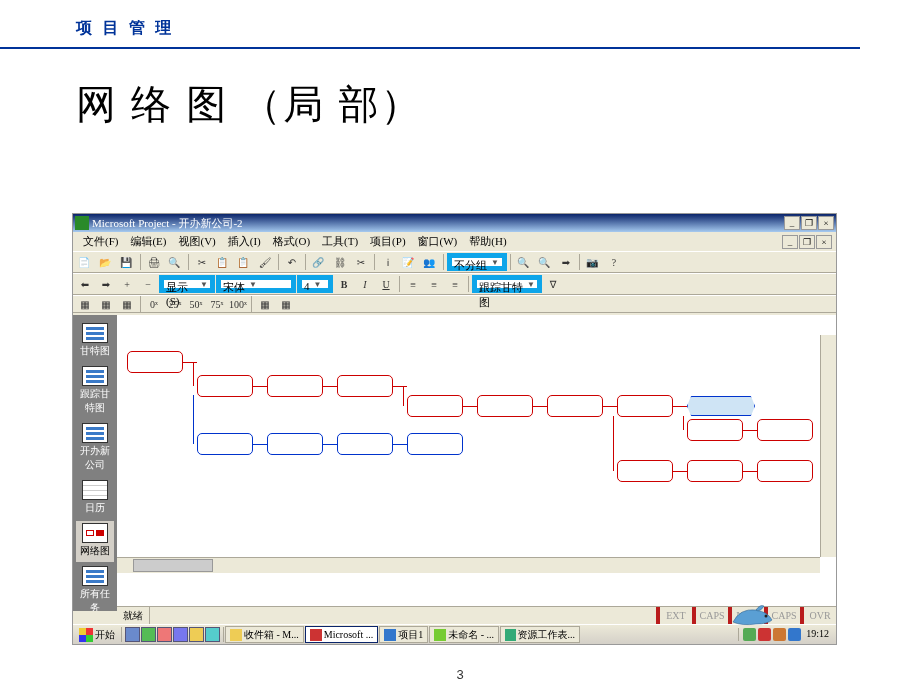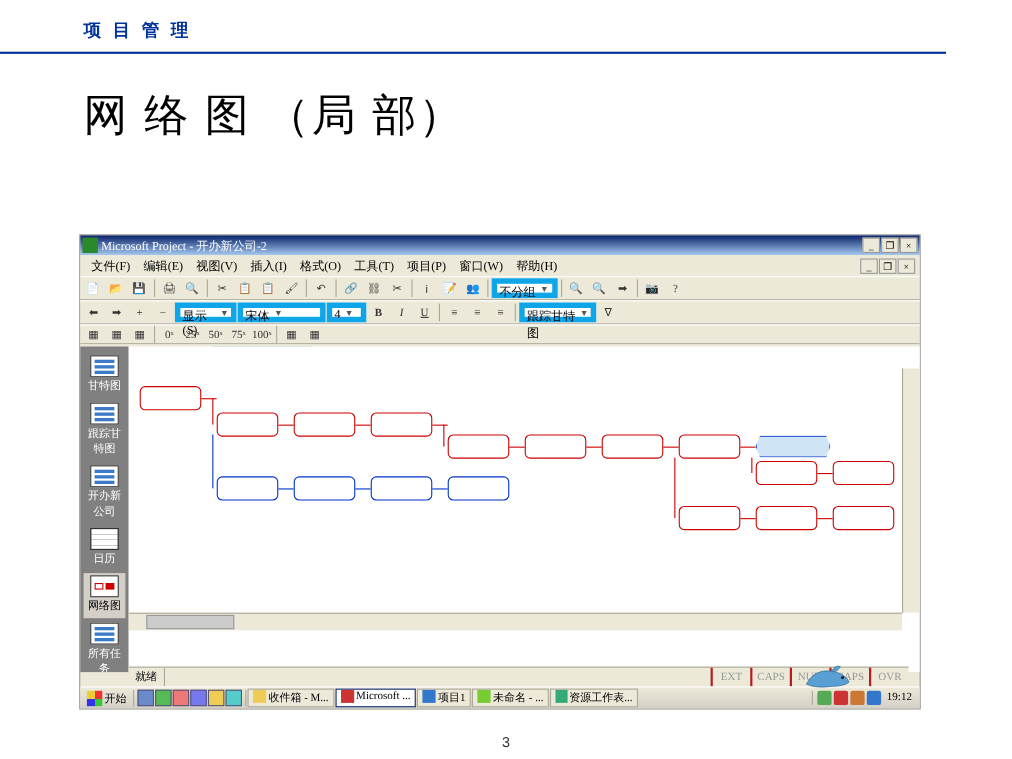--- a/index.html
+++ b/index.html
@@ -45,32 +45,32 @@
   .viewicon.cal { background: repeating-linear-gradient(#fff,#fff 4px,#ccc 4px,#ccc 5px); }
   .viewicon.net::after { content:""; position:absolute; left:3px; top:6px; width:6px; height:4px; border:1px solid #c00; box-shadow: 10px 0 0 #c00; }
   
   
   .canvas { flex: 1; background: #fff; position: relative; overflow: hidden; }
   .scroll-v { position: absolute; right: 0; top: 20px; bottom: 54px; width: 16px; background: #ece9d8; border-left: 1px solid #aca899; }
   .scroll-h { position: absolute; left: 0; right: 16px; bottom: 38px; height: 16px; background: #ece9d8; border-top: 1px solid #aca899; }
   .scroll-h .thumb { position: absolute; left: 16px; top: 1px; width: 80px; height: 13px; background: #ccc; border: 1px solid #999; }
   
   
-  .statusbar { position: absolute; left: 44px; right: 10px; bottom: 20px; height: 18px; background: #ece9d8; border-top: 1px solid #aca899; display: flex; align-items: center; font-size: 10px; }
+  .statusbar { position: absolute; left: 44px; right: 0; bottom: 20px; height: 18px; background: #ece9d8; border-top: 1px solid #aca899; display: flex; align-items: center; font-size: 10px; }
   .statusbar .cell { padding: 0 6px; border-right: 1px solid #aca899; height: 100%; line-height: 17px; }
   .statusbar .spacer { flex: 1; }
-  .statusbar .ind { width: 36px; text-align: center; color: #999; border-left: 2px solid #b91c1c; height: 100%; line-height: 17px; }
+  .statusbar .ind { width: 36px; text-align: center; color: #999; border-left: 4px solid #b91c1c; height: 100%; line-height: 17px; }
   
   
   .taskbar { position: absolute; left: 0; right: 0; bottom: 0; height: 20px; background: linear-gradient(#ece9d8,#d4d0c8); border-top: 1px solid #fff; display: flex; align-items: center; font-size: 10px; }
   .startbtn { height: 18px; padding: 0 6px; display: flex; align-items: center; gap: 2px; }
   .startbtn .logo { width: 14px; height: 14px; background: conic-gradient(#e33 0 25%, #3c3 0 50%, #33e 0 75%, #ec3 0); }
   .ql { display: flex; gap: 1px; padding: 0 3px; border-left: 1px solid #aca899; border-right: 1px solid #aca899; }
   .qlicon { width: 15px; height: 15px; background: #6a8acc; border: 1px solid #557; }
-  .taskbtn { height: 17px; padding: 0 4px; border: 1px solid #aca899; background: #ece9d8; display: flex; gap: 2px; font-size: 10px; max-width: 80px; overflow: hidden; white-space: nowrap; margin-left: 1px; }
+  .taskbtn { height: 17px; padding: 0 4px; border: 1px solid #aca899; background: #ece9d8; display: flex; align-items: center; gap: 2px; font-size: 10px; max-width: 80px; overflow: hidden; white-space: nowrap; margin-left: 1px; }
   .taskbtn.active { background: #fff; border: 1px solid #0a246a; }
   .taskbtn .ic { width: 12px; height: 12px; background: #3a7; }
   .tray { margin-left: auto; display: flex; gap: 2px; padding: 0 4px; border-left: 1px solid #aca899; }
   .trayicon { width: 13px; height: 13px; background: #c33; border-radius: 2px; }
   .clock { font-size: 10px; padding: 0 3px; }
   .dolphin { position: absolute; right: 60px; bottom: 14px; width: 48px; height: 30px; pointer-events: none; }
   
   
   .node { position: absolute; width: 56px; height: 22px; border: 1.5px solid; border-radius: 5px; background: #fff; font-size: 4px; overflow: hidden; }
   .node.red { border-color: #cc0000; }

